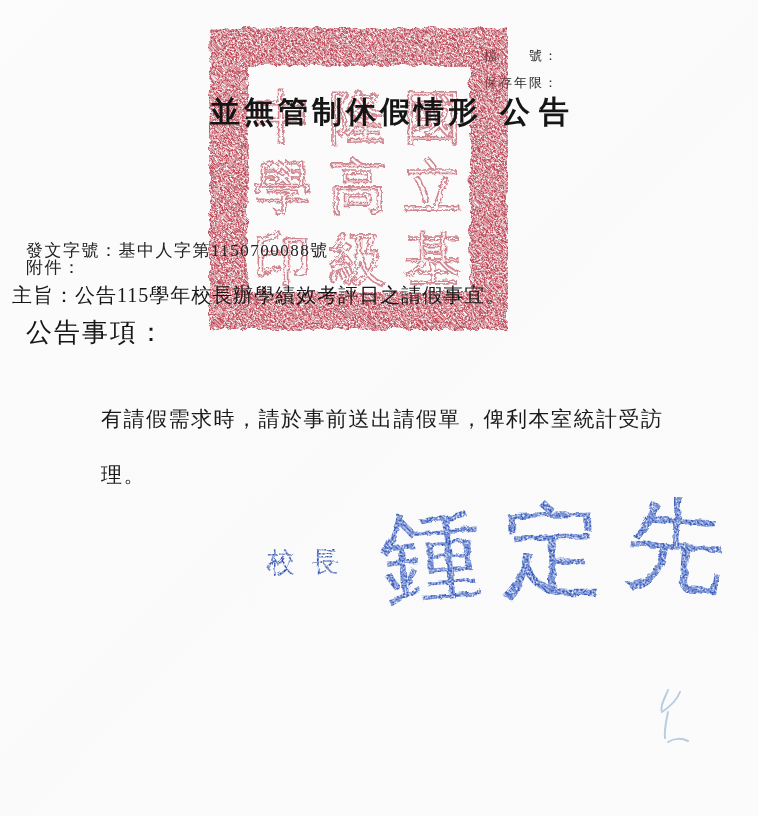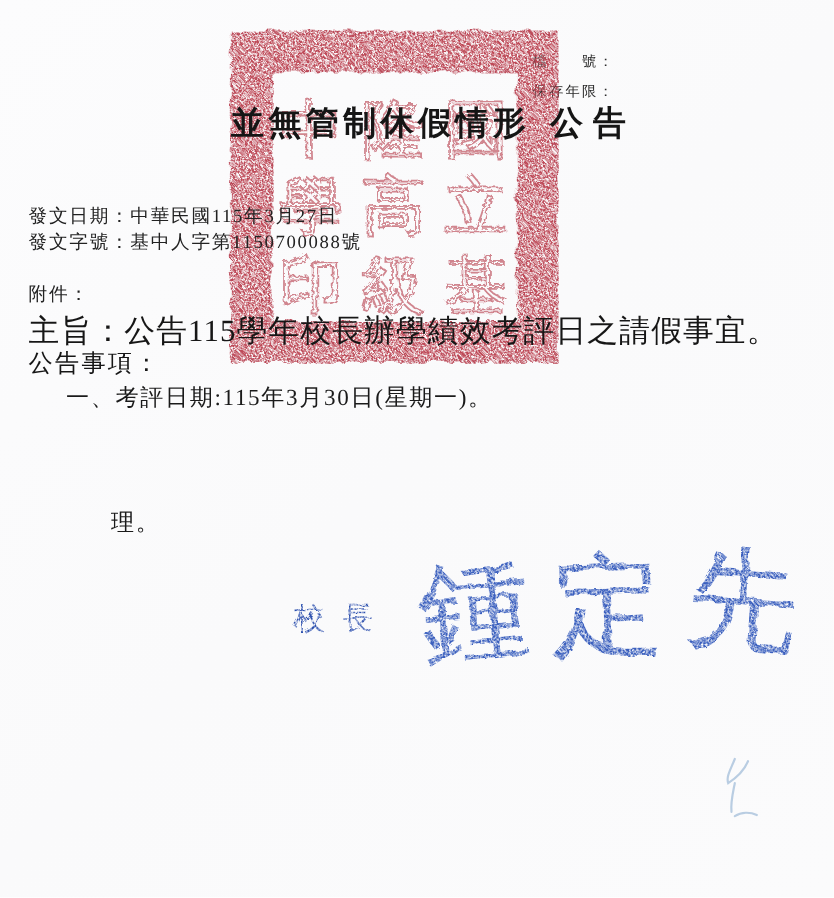--- a/index.html
+++ b/index.html
@@ -18,25 +18,25 @@
   
   .file-labels{left:484px;top:42px;font-size:13px;letter-spacing:2px;line-height:27px;color:#2a2a2a;}
   
   .doc-title{left:210px;top:92px;font-size:30px;font-weight:600;color:#151515;white-space:nowrap;z-index:5;}
   .doc-title .org{letter-spacing:4px;}
   .doc-title .gap{display:inline-block;width:18px;}
   .doc-title .type{letter-spacing:9px;margin-top:16px;}
   
   .meta-line{left:26px;font-size:17px;letter-spacing:1.5px;color:#222;white-space:nowrap;z-index:5;}
   .meta-date{top:185px;}
-  .meta-ref{top:208px;}
+  .meta-ref{top:239px;}
   .meta-att{top:256px;}
   
-  .subject{left:26px;top:282px;font-size:28px;letter-spacing:1px;white-space:nowrap;z-index:5;color:#161616;}
-  .section-heading{left:26px;top:315px;font-size:22px;letter-spacing:2px;z-index:5;color:#161616;}
+  .subject{left:12px;top:282px;font-size:20px;letter-spacing:1px;white-space:nowrap;z-index:5;color:#161616;}
+  .section-heading{left:26px;top:315px;font-size:26px;letter-spacing:2px;z-index:5;color:#161616;}
   .item{font-size:21px;letter-spacing:1.5px;white-space:nowrap;color:#1a1a1a;z-index:5;}
   .item1{left:60px;top:347px;}
   .item2-l0{left:60px;top:377px;}
   .item2-l1{left:101px;top:405px;}
   .item2-l2{left:101px;top:433px;}
   .item2-l3{left:101px;top:461px;}
   
   .stamp{left:206px;top:24px;width:302px;height:308px;z-index:1;}
   
   .signature{left:232px;top:472px;width:526px;height:160px;z-index:6;}
@@ -83,27 +83,26 @@
 
   <div class="abs file-labels">
     <div>檔　　號：</div>
     <div>保存年限：</div>
   </div>
 
   <div class="abs doc-title">
     <span class="org">並無管制休假情形</span><span class="gap"></span><span class="type">公告</span>
   </div>
 
-  <div class="abs meta-line meta-date">發文日期：中華民國115年3月27日</div>
   <div class="abs meta-line meta-ref">發文字號：基中人字第1150700088號</div>
   <div class="abs meta-line meta-att">附件：</div>
 
   <div class="abs subject">主旨：公告115學年校長辦學績效考評日之請假事宜。</div>
   <div class="abs section-heading">公告事項：</div>
-  <div class="abs item item1">一、考評日期:115年3月30日(星期一)。</div>
+  <div class="abs item item2-l1">有請假需求時，請於事前送出請假單，俾利本室統計受訪</div>
   <div class="abs item item2-l3">理。</div>
 
   <svg class="abs signature" viewBox="0 0 526 160" xmlns="http://www.w3.org/2000/svg">
     <defs>
       <filter id="ink" x="-8%" y="-8%" width="116%" height="116%">
         <feTurbulence type="fractalNoise" baseFrequency="0.5" numOctaves="2" seed="9" result="n3"></feTurbulence>
         <feColorMatrix in="n3" type="matrix" values="0 0 0 0 1  0 0 0 0 1  0 0 0 0 1  0 0 0 2.0 -0.35" result="a3"></feColorMatrix>
         <feComposite in="SourceGraphic" in2="a3" operator="in" result="sp3"></feComposite>
         <feTurbulence type="turbulence" baseFrequency="0.05" numOctaves="2" seed="2" result="w3"></feTurbulence>
         <feDisplacementMap in="sp3" in2="w3" scale="5"></feDisplacementMap>

